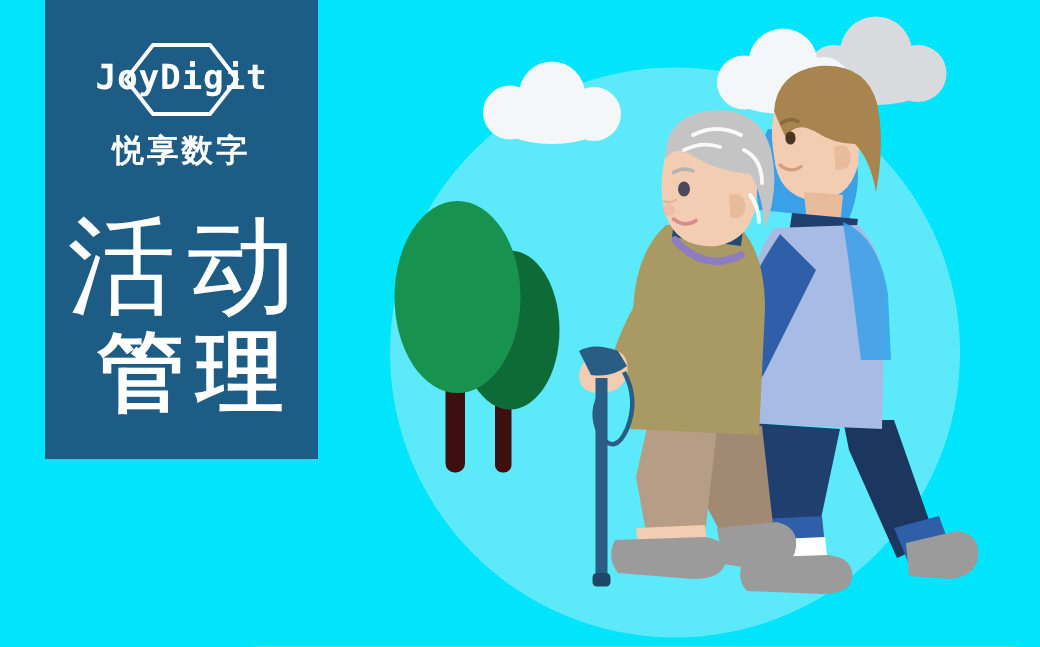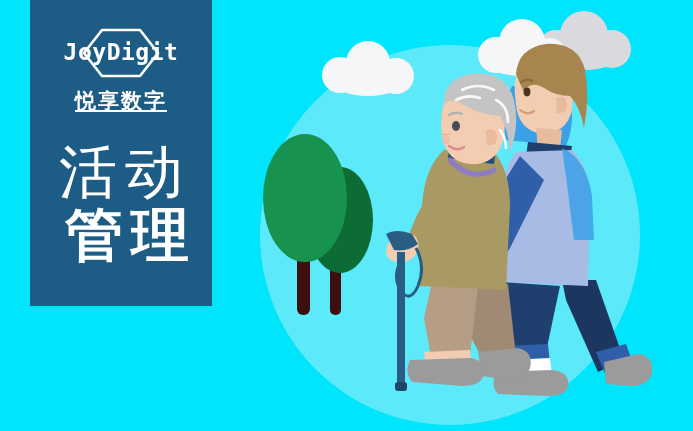--- a/index.html
+++ b/index.html
@@ -19,25 +19,25 @@
   #logo-wrap{position:relative;margin-top:28px;width:150px;height:50px;}
   #logo-hex{position:absolute;left:36px;top:0;width:78px;height:50px;}
   #logo-word{
     position:absolute;left:0;top:9px;width:150px;text-align:center;
     color:#ffffff;font-size:23px;font-weight:bold;letter-spacing:.5px;
     font-family:"DejaVu Sans Mono","Liberation Mono",monospace;
     line-height:30px;white-space:nowrap;
   }
   #brand-cn{
     margin-top:10px;color:#ffffff;font-size:21px;font-weight:bold;
-    letter-spacing:2px;line-height:26px;text-decoration:underline;
+    letter-spacing:2px;line-height:26px;
   }
   #title-block{margin-top:28px;text-align:center;width:100%;}
   .title-line{color:#ffffff;line-height:1.02;white-space:nowrap;}
-  #title-1{font-size:58px;font-weight:400;letter-spacing:8px;padding-left:8px;}
+  #title-1{font-size:72px;font-weight:400;letter-spacing:8px;padding-left:8px;}
   #title-2{font-size:58px;font-weight:bold;letter-spacing:8px;padding-left:20px;margin-top:4px;}
 </style>
 </head>
 <body>
 
 <div id="stage">
 
   <svg id="illus" viewBox="0 0 693 431">
     <defs>
       <clipPath id="frameclip">

